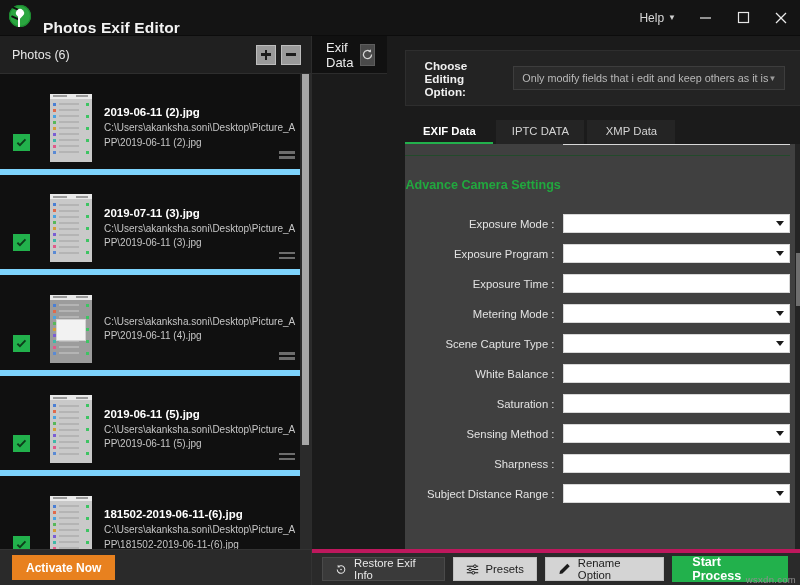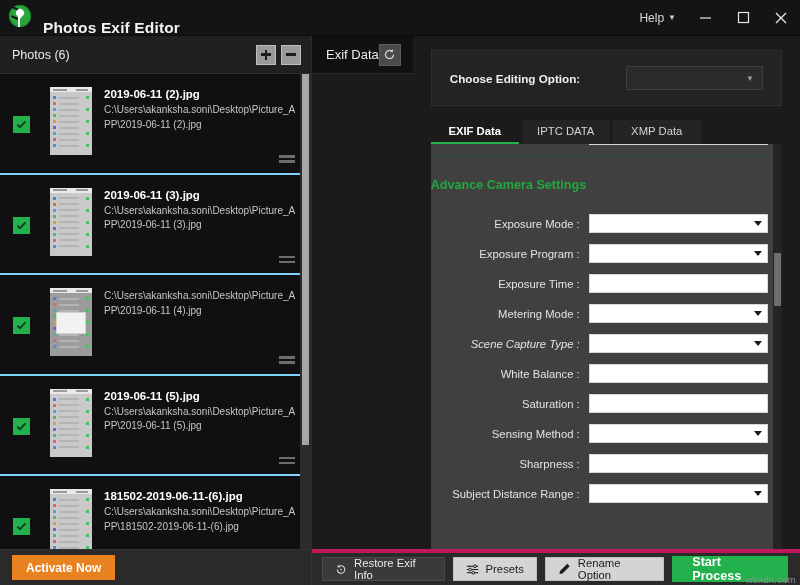--- a/index.html
+++ b/index.html
@@ -89,22 +89,22 @@
   .sqbtn i { display: block; background: #1c1c1c; }
   .sqbtn .h { width: 10px; height: 2.5px; }
   .sqbtn .v { width: 2.5px; height: 10px; position: absolute; }
   .plus { position: relative; }
 
   .list {
     flex: 1; overflow: hidden; position: relative; background: #101010;
   }
   .list-inner { position: relative; }
   .row {
-    height: 100.5px; display: flex; align-items: flex-start;
-    border-bottom: 2px solid #7dd3fc;
+    height: 100.5px; display: flex; align-items: center;
+    border-bottom: 6px solid #7dd3fc;
     padding: 12px 10px 0 0;
     position: relative; background: #101010;
   }
   .chk {
     width: 17px; height: 17px; background: #22b14c;
     margin: 30px 0 0 13px; flex: 0 0 auto;
     display: flex; align-items: center; justify-content: center;
   }
   .chk svg { display: block; }
   .thumb-wrap {
@@ -384,21 +384,21 @@
                 <div class="th-dot" style="top:45px;background:#3fb8a8"></div>
                 <div class="th-line" style="top:45.5px;left:9px;width:20px;"></div>
                 <div class="th-green" style="top:45px;"></div>
                 <div class="th-dot" style="top:51px;background:#e05a8a"></div>
                 <div class="th-line" style="top:51.5px;left:9px;width:20px;"></div>
                 <div class="th-dot" style="top:57px;background:#5a8ad4"></div>
                 <div class="th-line" style="top:57.5px;left:9px;width:20px;"></div>
                 <div class="th-green" style="top:57px;"></div>
               </div>
               <div class="meta">
-                <div class="fname">2019-06-11 (3).jpg</div>
+                <div class="fname">2019-07-11 (3).jpg</div>
                 <div class="fpath">C:\Users\akanksha.soni\Desktop\Picture_APP\2019-06-11 (3).jpg</div>
               </div>
               <div class="burger">
                 <b></b>
                 <b></b>
               </div>
             </div>
             <div class="row">
               <div class="chk">
                 <svg width="11" height="11" viewBox="0 0 12 12">
@@ -540,20 +540,21 @@
             <path d="M12.2 1.6 L12.2 5.2 L8.8 5.0 Z" fill="#d6d6d6"></path>
           </svg>
         </div>
       </div>
 
       <div class="right-main">
 
         <div class="optbox">
           <div class="optlabel">Choose Editing Option:</div>
           <div class="optsel">
+            <span>Only modify fields that i edit and keep others as it is</span>
             <span class="caret">▼</span>
           </div>
         </div>
 
         <div class="tabs" id="exif-tabs">
             <div class="tab active">
               <span>EXIF Data</span>
             </div>
             <div class="tab">
               <span>IPTC DATA</span>
@@ -586,21 +587,21 @@
               <div class="field" style="margin-bottom: 3px;">
                 <div class="flabel">Exposure Time :</div>
                 <div class="fctl"></div>
               </div>
               <div class="field" style="margin-bottom: 3px;">
                 <div class="flabel">Metering Mode :</div>
                 <div class="fctl">
                   <span class="caret"></span>
                 </div>
               </div>
-              <div class="field" style="margin-bottom: 3px; font-style: italic;">
+              <div class="field" style="margin-bottom: 3px;">
                 <div class="flabel">Scene Capture Type :</div>
                 <div class="fctl">
                   <span class="caret"></span>
                 </div>
               </div>
               <div class="field" style="margin-bottom: 3px;">
                 <div class="flabel">White Balance :</div>
                 <div class="fctl"></div>
               </div>
               <div class="field" style="margin-bottom: 3px;">

